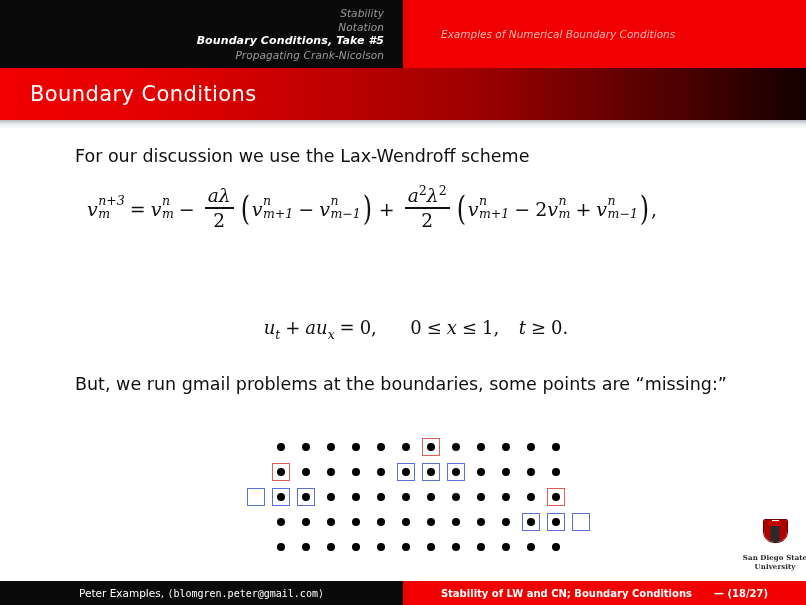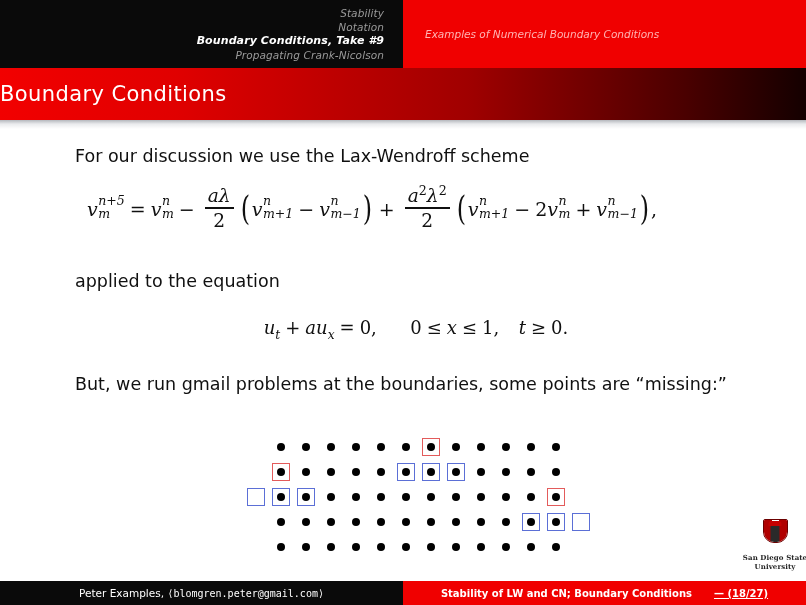--- a/index.html
+++ b/index.html
@@ -38,38 +38,39 @@
   }
   .nav-line.active {
     color: #ffffff;
     font-weight: bold;
     font-size: 11px;
   }
   .header-right {
     width: 403px; height: 68px;
     background: #f00000;
     display: flex; align-items: center;
-    padding-left: 22px;
+    padding-left: 38px;
   }
   .header-right-inner {
     display: flex; flex-direction: column; justify-content: center;
   }
   .subnav-line {
     color: #ffb3b3;
     font-size: 10.5px;
     line-height: 14px;
     white-space: nowrap;
   }
 
   
   .titlebar {
     position: absolute; left: 0; top: 68px;
     width: 806px; height: 52px;
     background: linear-gradient(90deg, #f20000 0%, #e00000 22%, #a00000 58%, #4a0000 85%, #140000 100%);
     display: flex; align-items: center;
+    padding-left: 30px;
   }
   .titlebar-text {
     color: #ffffff;
     font-size: 21px;
     letter-spacing: 0.4px;
   }
   .titlebar-shadow {
     position: absolute; left: 0; top: 120px;
     width: 806px; height: 9px;
     background: linear-gradient(180deg, rgba(120,125,135,0.55) 0%, rgba(160,165,175,0.22) 45%, rgba(255,255,255,0) 100%);
@@ -242,33 +243,32 @@
   }
   .footer-right-text {
     color: #ffffff;
     font-size: 10px; font-weight: bold;
     white-space: nowrap;
   }
   .footer-page {
     color: #ffffff;
     font-size: 10px; font-weight: bold;
     white-space: nowrap;
-    text-decoration: underline;
   }
 </style>
 </head>
 <body>
 
 <div id="slide">
 
   <div class="header">
     <div class="header-left">
       <div class="nav-line">Stability</div>
       <div class="nav-line">Notation</div>
-      <div class="nav-line active">Boundary Conditions, Take #9</div>
+      <div class="nav-line active">Boundary Conditions, Take #5</div>
       <div class="nav-line">Propagating Crank-Nicolson</div>
     </div>
     <div class="header-right">
       <div class="header-right-inner">
         <div class="subnav-line">Examples of Numerical Boundary Conditions</div>
       </div>
     </div>
   </div>
 
   <div class="titlebar">
@@ -276,21 +276,21 @@
   </div>
   <div class="titlebar-shadow"></div>
 
   <div class="content">
 
     <div class="para p1">For our discussion we use the Lax-Wendroff scheme</div>
 
     <div class="eq1 math">
       <span class="mi">v</span>
         <span class="supsub">
-          <span class="mi">n+5</span>
+          <span class="mi">n+3</span>
           <span class="mi">m</span>
         </span>
       <span class="op">=</span>
       <span class="mi">v</span>
         <span class="supsub">
           <span class="mi">n</span>
           <span class="mi">m</span>
         </span>
       <span class="op">−</span>
       <span class="frac">
@@ -333,21 +333,20 @@
       <span class="op">+</span>
       <span class="mi">v</span>
         <span class="supsub">
           <span class="mi">n</span>
           <span class="mi">m−1</span>
         </span>
       <span class="bigparen">)</span>
       <span>,</span>
     </div>
 
-    <div class="para p2">applied to the equation</div>
 
     <div class="eq2 math">
       <span class="mi">u</span><sub class="ix mi">t</sub><span class="op">+</span><span class="mi">a</span><span class="mi">u</span><sub class="ix mi">x</sub><span class="op">=</span><span>0,</span>
       <span style="display:inline-block;width:22px"></span>
       <span>0</span><span class="op">≤</span><span class="mi">x</span><span class="op">≤</span><span>1,</span>
       <span style="display:inline-block;width:8px"></span>
       <span class="mi">t</span><span class="op">≥</span><span>0.</span>
     </div>
 
     <div class="para p3">But, we run gmail problems at the boundaries, some points are “missing:”</div>

